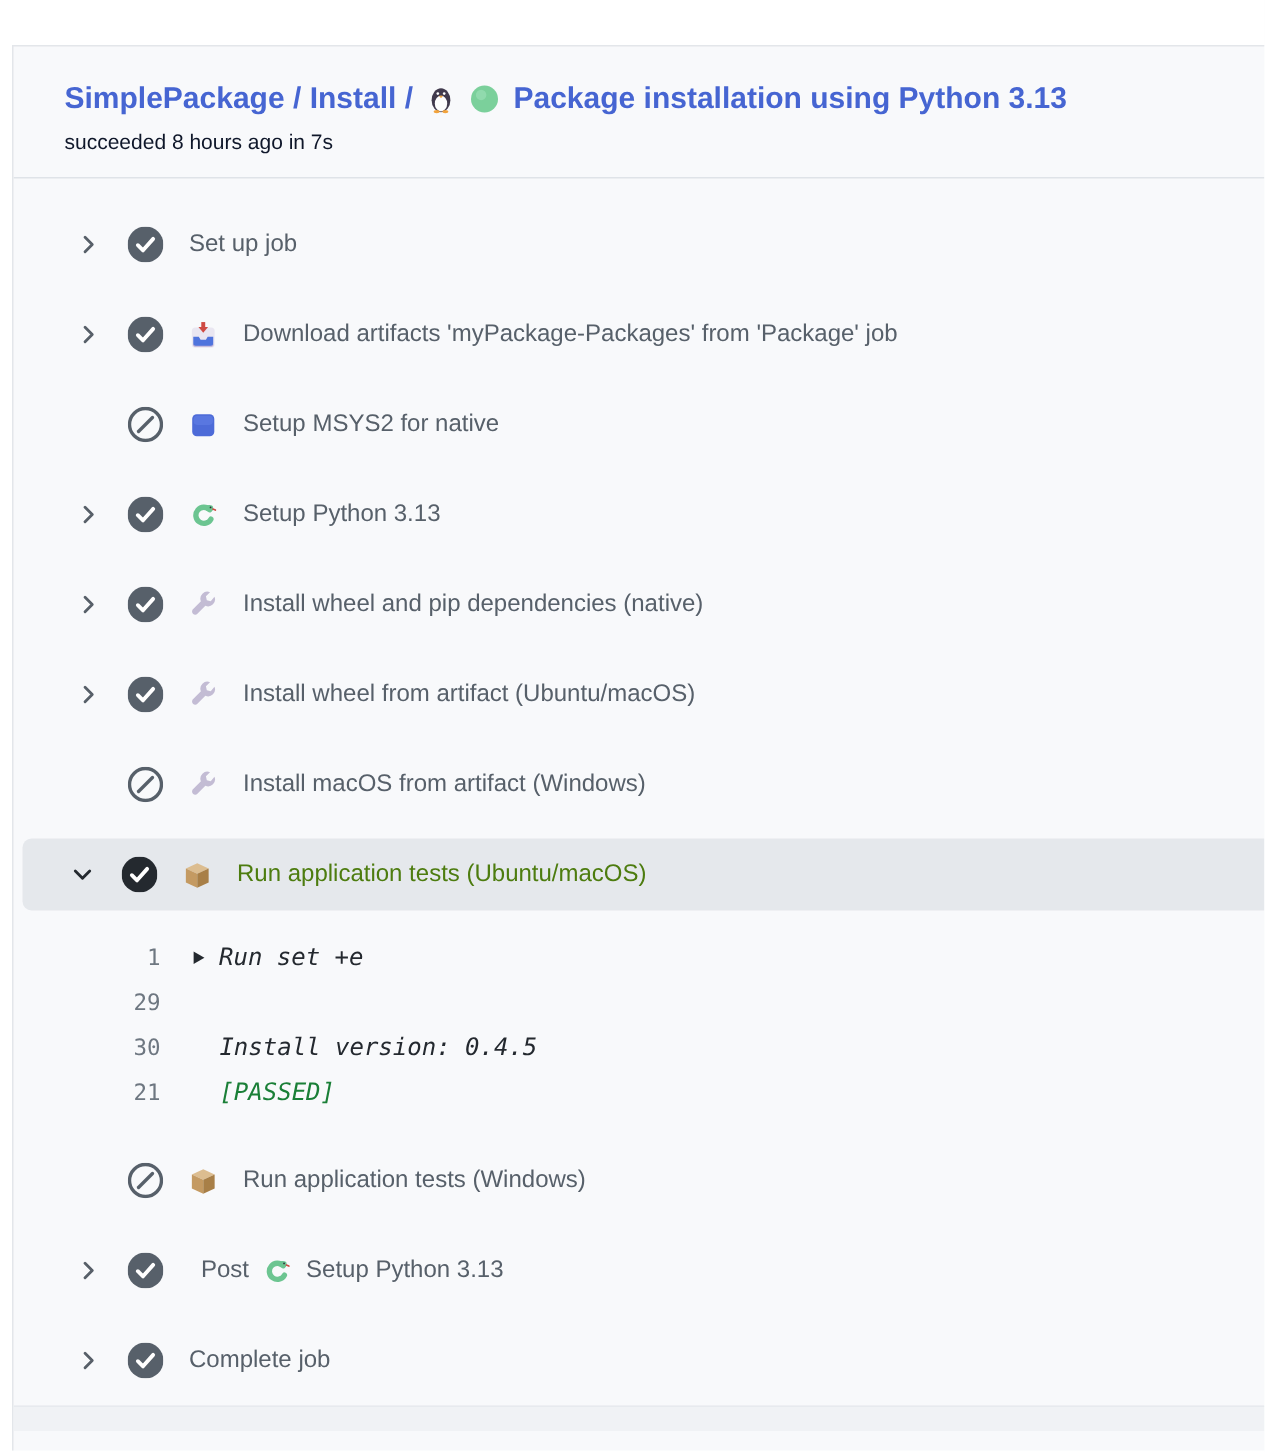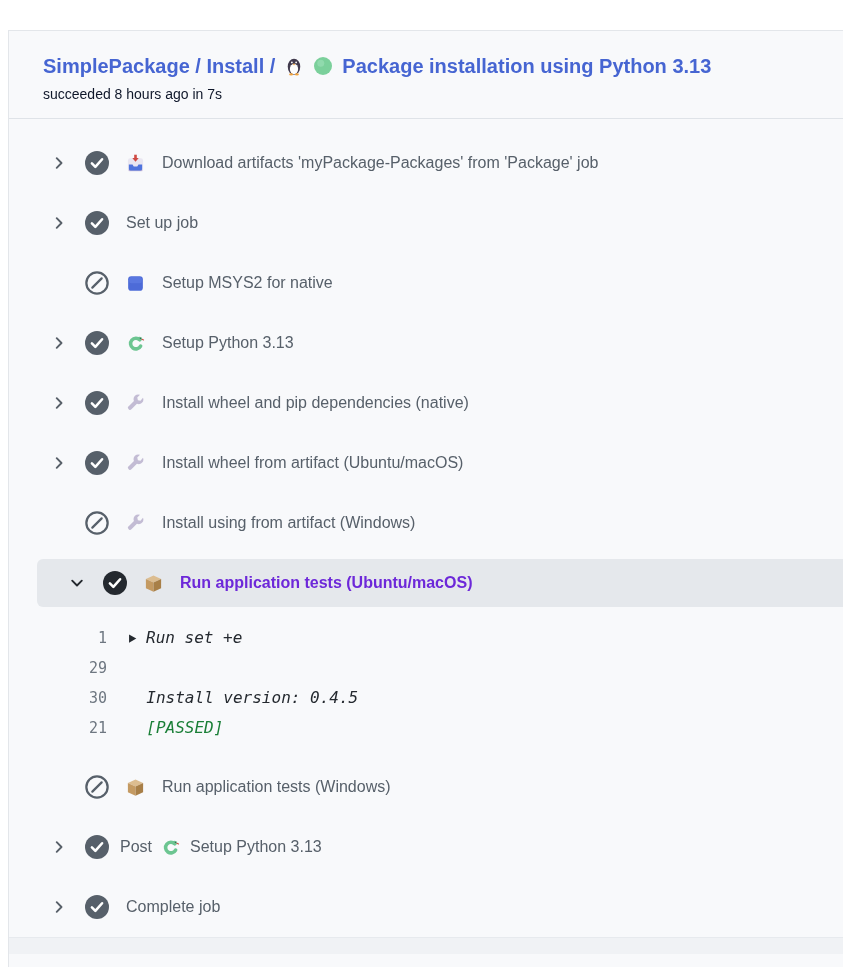--- a/index.html
+++ b/index.html
@@ -18,26 +18,26 @@
   .steps{padding-top:14px;}
   .step{height:60px;display:flex;align-items:center;color:#57606a;font-size:16px;cursor:pointer;}
   .chev{width:16px;height:16px;margin-left:42px;color:#586069;flex:none;display:inline-flex;}
   .chev svg{width:16px;height:16px;}
   .status{width:24px;height:24px;margin-left:18px;flex:none;display:inline-flex;color:#57606a;}
   .status svg{width:24px;height:24px;}
   .emoji-icon{width:19px;height:19px;flex:none;display:inline-flex;}
   .emoji-icon svg{width:19px;height:19px;}
   .status + .emoji-icon{margin-left:17px;}
   .label{margin-left:17px;white-space:nowrap;}
-  .prefix{margin-left:11px;}
+  .prefix{margin-left:25px;}
   .prefix + .emoji-icon{margin-left:9px;}
   .mid-icon .label{margin-left:10px;}
   
-  .step.expanded{height:48px;margin:6px 0 0 28px;background:var(--selbg,#e5e8ec);
-                 border-radius:6px 0 0 6px;color:#6d28d9;font-weight:bold;}
+  .step.expanded{height:48px;margin:6px 0 0 6px;background:var(--selbg,#e5e8ec);
+                 border-radius:6px 0 0 6px;color:#4d7c0f;}
   .step.expanded .chev{margin-left:32px;color:#24292f;}
   .step.expanded .status{color:#24292f;}
   
   .log{padding:16px 0 14px 0;}
   .log-line{display:flex;align-items:center;line-height:30px;
             font-family:"DejaVu Sans Mono","Liberation Mono",monospace;
             font-size:16px;color:#24292f;padding-left:55px;}
   .lnum{width:43px;text-align:right;color:#6e7781;flex:none;cursor:pointer;font-size:15px;}
   .ltext{margin-left:20px;white-space:pre;display:inline-flex;align-items:center;font-style:italic;}
   .ltext.green{color:var(--green,#1a7f37);}
@@ -127,44 +127,44 @@
           <svg>
             <use href="#sym-chevron-right"></use>
           </svg>
         </span>
     <span class="status">
           <svg>
             <use href="#sym-check-circle"></use>
           </svg>
         </span>
 
+    <span class="label">Set up job</span>
+  </div>
+
+  <div class="step">
+    <span class="chev">
+          <svg>
+            <use href="#sym-chevron-right"></use>
+          </svg>
+        </span>
+    <span class="status">
+          <svg>
+            <use href="#sym-check-circle"></use>
+          </svg>
+        </span>
+
     <span class="emoji-icon">
           <svg>
             <use href="#sym-inbox"></use>
           </svg>
         </span>
     <span class="label">Download artifacts 'myPackage-Packages' from 'Package' job</span>
   </div>
 
   <div class="step">
-    <span class="chev">
-          <svg>
-            <use href="#sym-chevron-right"></use>
-          </svg>
-        </span>
-    <span class="status">
-          <svg>
-            <use href="#sym-check-circle"></use>
-          </svg>
-        </span>
-
-    <span class="label">Set up job</span>
-  </div>
-
-  <div class="step">
     <span class="chev" style="visibility: hidden;">
           <svg>
             <use href="#sym-chevron-right"></use>
           </svg>
         </span>
     <span class="status">
           <svg>
             <use href="#sym-skip-circle"></use>
           </svg>
         </span>
@@ -247,21 +247,21 @@
           <svg>
             <use href="#sym-skip-circle"></use>
           </svg>
         </span>
 
     <span class="emoji-icon">
           <svg>
             <use href="#sym-wrench"></use>
           </svg>
         </span>
-    <span class="label">Install using from artifact (Windows)</span>
+    <span class="label">Install macOS from artifact (Windows)</span>
   </div>
 
   <div class="step expanded">
     <span class="chev">
           <svg>
             <use href="#sym-chevron-down"></use>
           </svg>
         </span>
     <span class="status">
           <svg>

